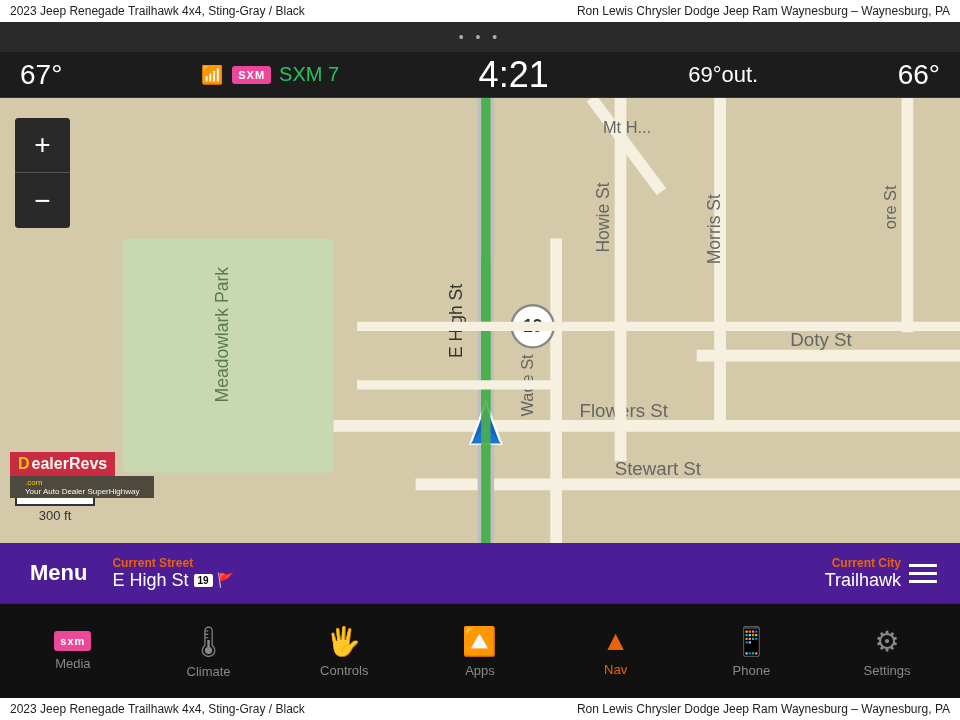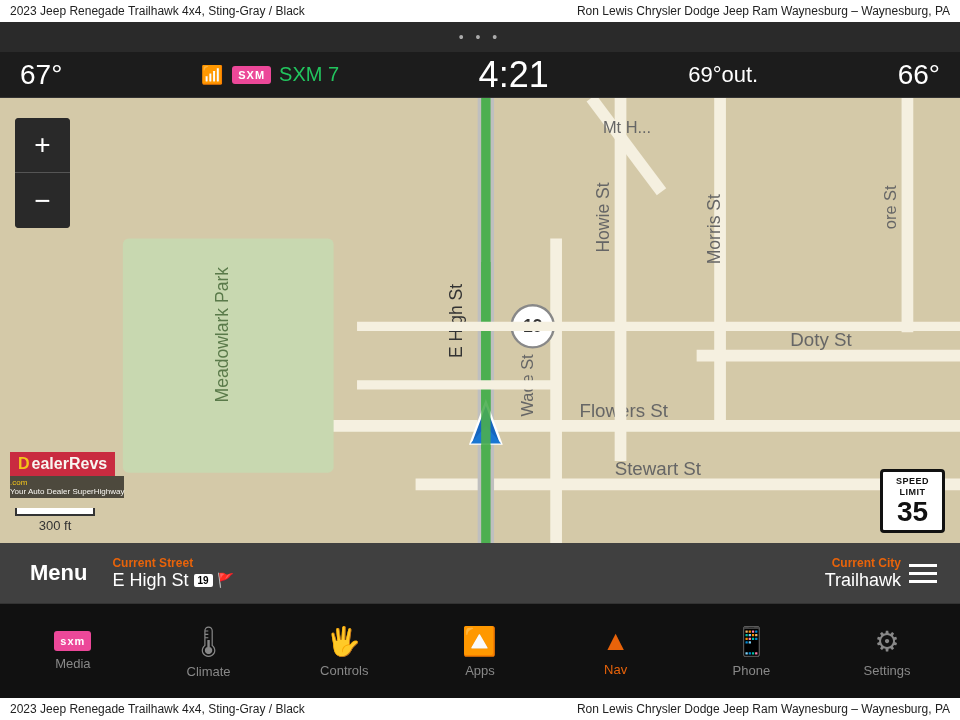--- a/index.html
+++ b/index.html
@@ -152,21 +152,21 @@
     }
 
     .zoom-btn:last-child {
       border-bottom: none;
     }
 
     
     #scale-indicator {
       position: absolute;
       left: 15px;
-      bottom: 10px;
+      bottom: 20px;
       display: flex;
       flex-direction: column;
       align-items: center;
     }
 
     #scale-bar {
       width: 80px;
       height: 8px;
       border: 2px solid #333;
       border-top: none;
@@ -202,21 +202,21 @@
     #speed-limit-number {
       font-size: 28px;
       font-weight: bold;
       color: #111;
       line-height: 1;
     }
 
     
     #street-bar {
       height: 60px;
-      background: #404040;
+      background: #4c1d95;
       display: flex;
       align-items: center;
       justify-content: space-between;
       padding: 0 15px;
     }
 
     #menu-btn {
       background: none;
       border: none;
       color: white;
@@ -426,32 +426,28 @@
         <button class="zoom-btn">−</button>
       </div>
 
       
       <div id="scale-indicator">
         <div id="scale-bar"></div>
         <span id="scale-label">300 ft</span>
       </div>
 
       
-      <div id="speed-limit">
-        <div id="speed-limit-label" style="font-size:9px;font-weight:bold;letter-spacing:0.5px;color:#111;line-height:1.2;">SPEED<br>LIMIT</div>
-        <div id="speed-limit-number">35</div>
-      </div>
 
       
       <div id="dealer-watermark">
         <div style="background:#c8102e;color:white;font-size:16px;font-weight:bold;padding:3px 8px;display:inline-flex;align-items:center;gap:2px;">
           <span style="color:#f9c400;">D</span>
           <span>ealerRevs</span>
         </div>
-        <div style="background:rgba(0,0,0,0.75);color:white;font-size:8px;padding:2px 0;">
+        <div style="background:rgba(0,0,0,0.75);color:white;font-size:8px;padding:2px 15px;">
           <span style="color:#f9c400;">.com</span><br>Your Auto Dealer SuperHighway
         </div>
       </div>
 
     </div>
 
     <div id="street-bar">
       <button id="menu-btn">Menu</button>
 
       <div id="street-info">

